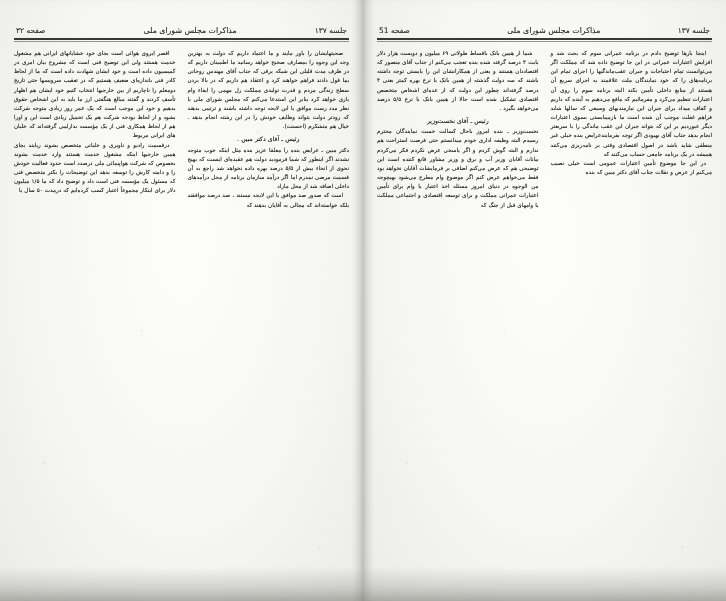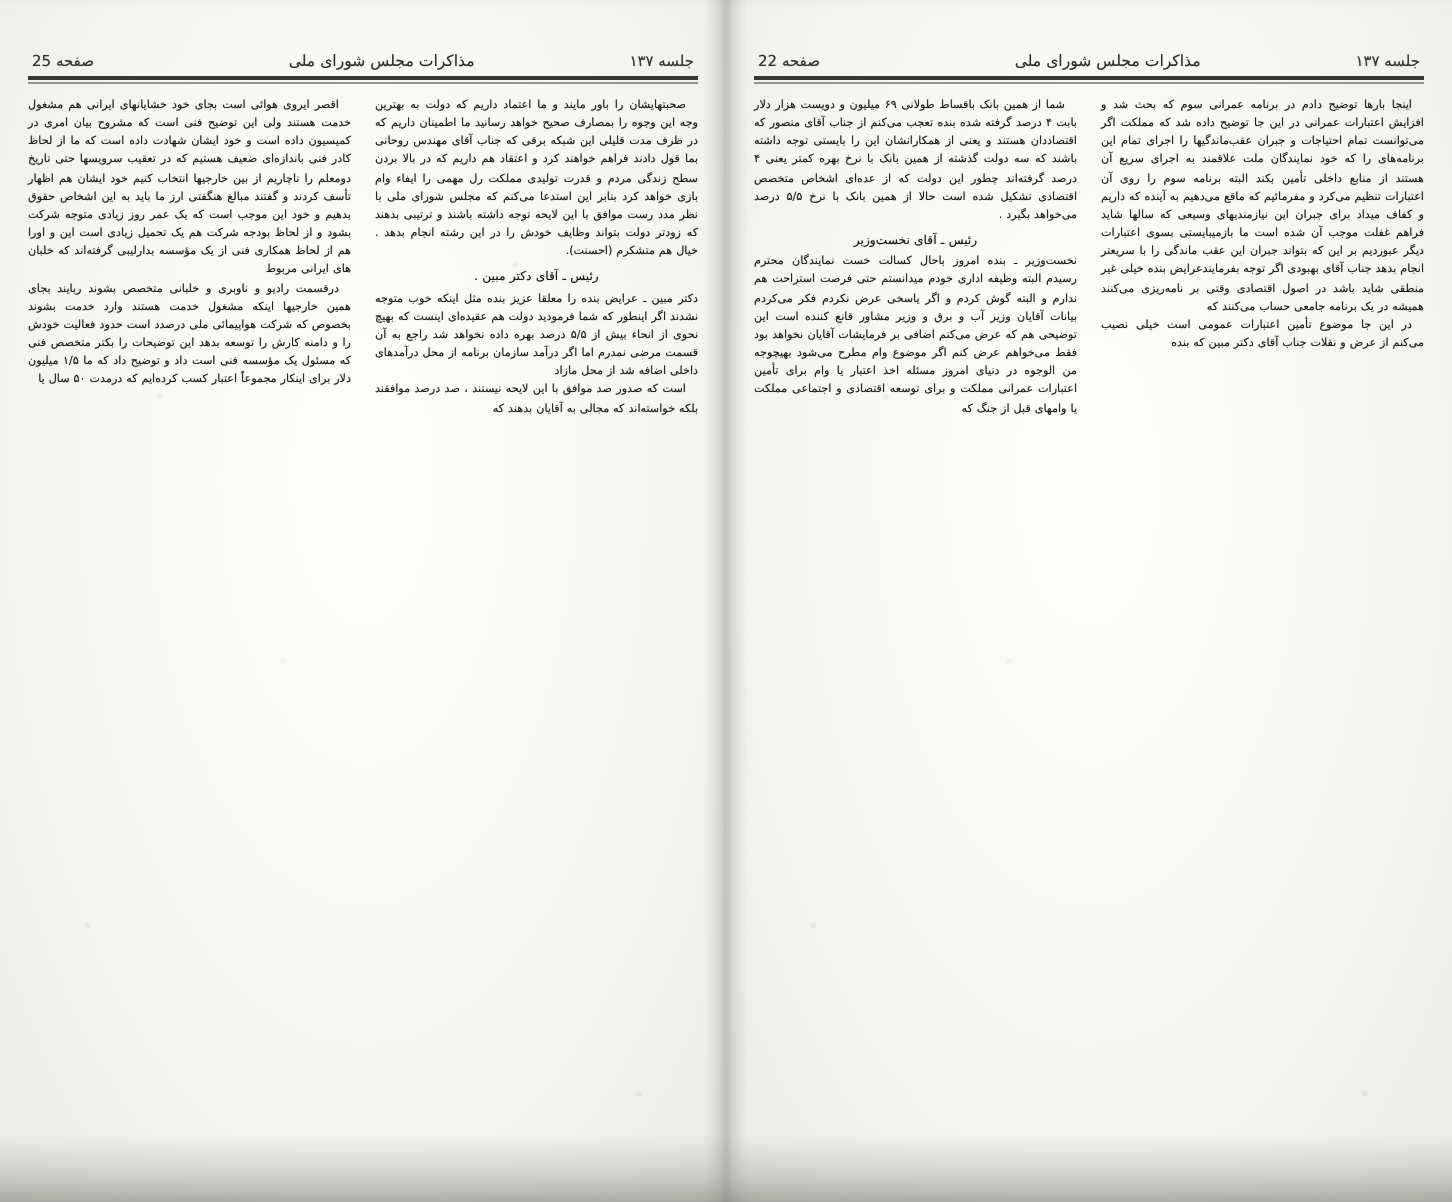--- a/index.html
+++ b/index.html
@@ -111,21 +111,21 @@
 </head>
 <body>
 
 <div id="spread">
 
   <div class="page right">
     <div class="page-inner">
       <div class="masthead">
         <span class="mast-side">جلسه ۱۳۷</span>
         <span class="mast-title">مذاکرات مجلس شورای ملی</span>
-        <span class="mast-side">صفحه 25</span>
+        <span class="mast-side">صفحه ۳۲</span>
       </div>
       <div class="rule"></div>
       <div class="rule thin"></div>
 
       <div class="cols">
         <div class="col">
           <p>اقصر ایروی هوائی است بجای خود خشایانهای ایرانی هم مشغول خدمت هستند ولی این توضیح فنی است که مشروح بیان امری در کمیسیون داده است و خود ایشان شهادت داده است که ما از لحاظ کادر فنی باندازه‌ای ضعیف هستیم که در تعقیب سرویسها حتی تاریخ دومعلم را ناچاریم از بین خارجیها انتخاب کنیم خود ایشان هم اظهار تأسف کردند و گفتند مبالغ هنگفتی ارز ما باید به این اشخاص حقوق بدهیم و خود این موجب است که یک عمر روز زیادی متوجه شرکت بشود و از لحاظ بودجه شرکت هم یک تحمیل زیادی است این و اورا هم از لحاظ همکاری فنی از یک مؤسسه بدارلیبی گرفته‌اند که خلبان های ایرانی مربوط</p>
           <p>درقسمت رادیو و ناوبری و خلبانی متخصص بشوند ربایند بجای همین خارجیها اینکه مشغول خدمت هستند وارد خدمت بشوند بخصوص که شرکت هواپیمائی ملی درصدد است حدود فعالیت خودش را و دامنه کارش را توسعه بدهد این توضیحات را بکتر متخصص فنی که مسئول یک مؤسسه فنی است داد و توضیح داد که ما ۱/۵ میلیون دلار برای اینکار مجموعاً اعتبار کسب کرده‌ایم که درمدت ۵۰ سال یا</p>
         </div>
         <div class="col">
@@ -136,21 +136,21 @@
         </div>
       </div>
     </div>
   </div>
 
   <div class="page left">
     <div class="page-inner">
       <div class="masthead">
         <span class="mast-side">جلسه ۱۳۷</span>
         <span class="mast-title">مذاکرات مجلس شورای ملی</span>
-        <span class="mast-side">صفحه 22</span>
+        <span class="mast-side">صفحه 51</span>
       </div>
       <div class="rule"></div>
       <div class="rule thin"></div>
 
       <div class="cols">
         <div class="col">
           <p>شما از همین بانک باقساط طولانی ۶۹ میلیون و دویست هزار دلار بابت ۴ درصد گرفته شده بنده تعجب می‌کنم از جناب آقای منصور که اقتصاددان هستند و یعنی از همکارانشان این را بایستی توجه داشته باشند که سه دولت گذشته از همین بانک با نرخ بهره کمتر یعنی ۴ درصد گرفته‌اند چطور این دولت که از عده‌ای اشخاص متخصص اقتصادی تشکیل شده است حالا از همین بانک با نرخ ۵/۵ درصد می‌خواهد بگیرد .</p>
           <span class="speaker">رئیس ـ آقای نخست‌وزیر</span>
           <p class="noind">نخست‌وزیر ـ بنده امروز باحال کسالت خست نمایندگان محترم رسیدم البته وظیفه اداری خودم میدانستم حتی فرصت استراحت هم ندارم و البته گوش کردم و اگر یاسخی عرض نکردم فکر می‌کردم بیانات آقایان وزیر آب و برق و وزیر مشاور قانع کننده است این توضیحی هم که عرض می‌کنم اضافی بر فرمایشات آقایان نخواهد بود فقط می‌خواهم عرض کنم اگر موضوع وام مطرح می‌شود بهیچوجه من الوجوه در دنیای امروز مسئله اخذ اعتبار یا وام برای تأمین اعتبارات عمرانی مملکت و برای توسعه اقتصادی و اجتماعی مملکت یا وامهای قبل از جنگ که</p>
         </div>

